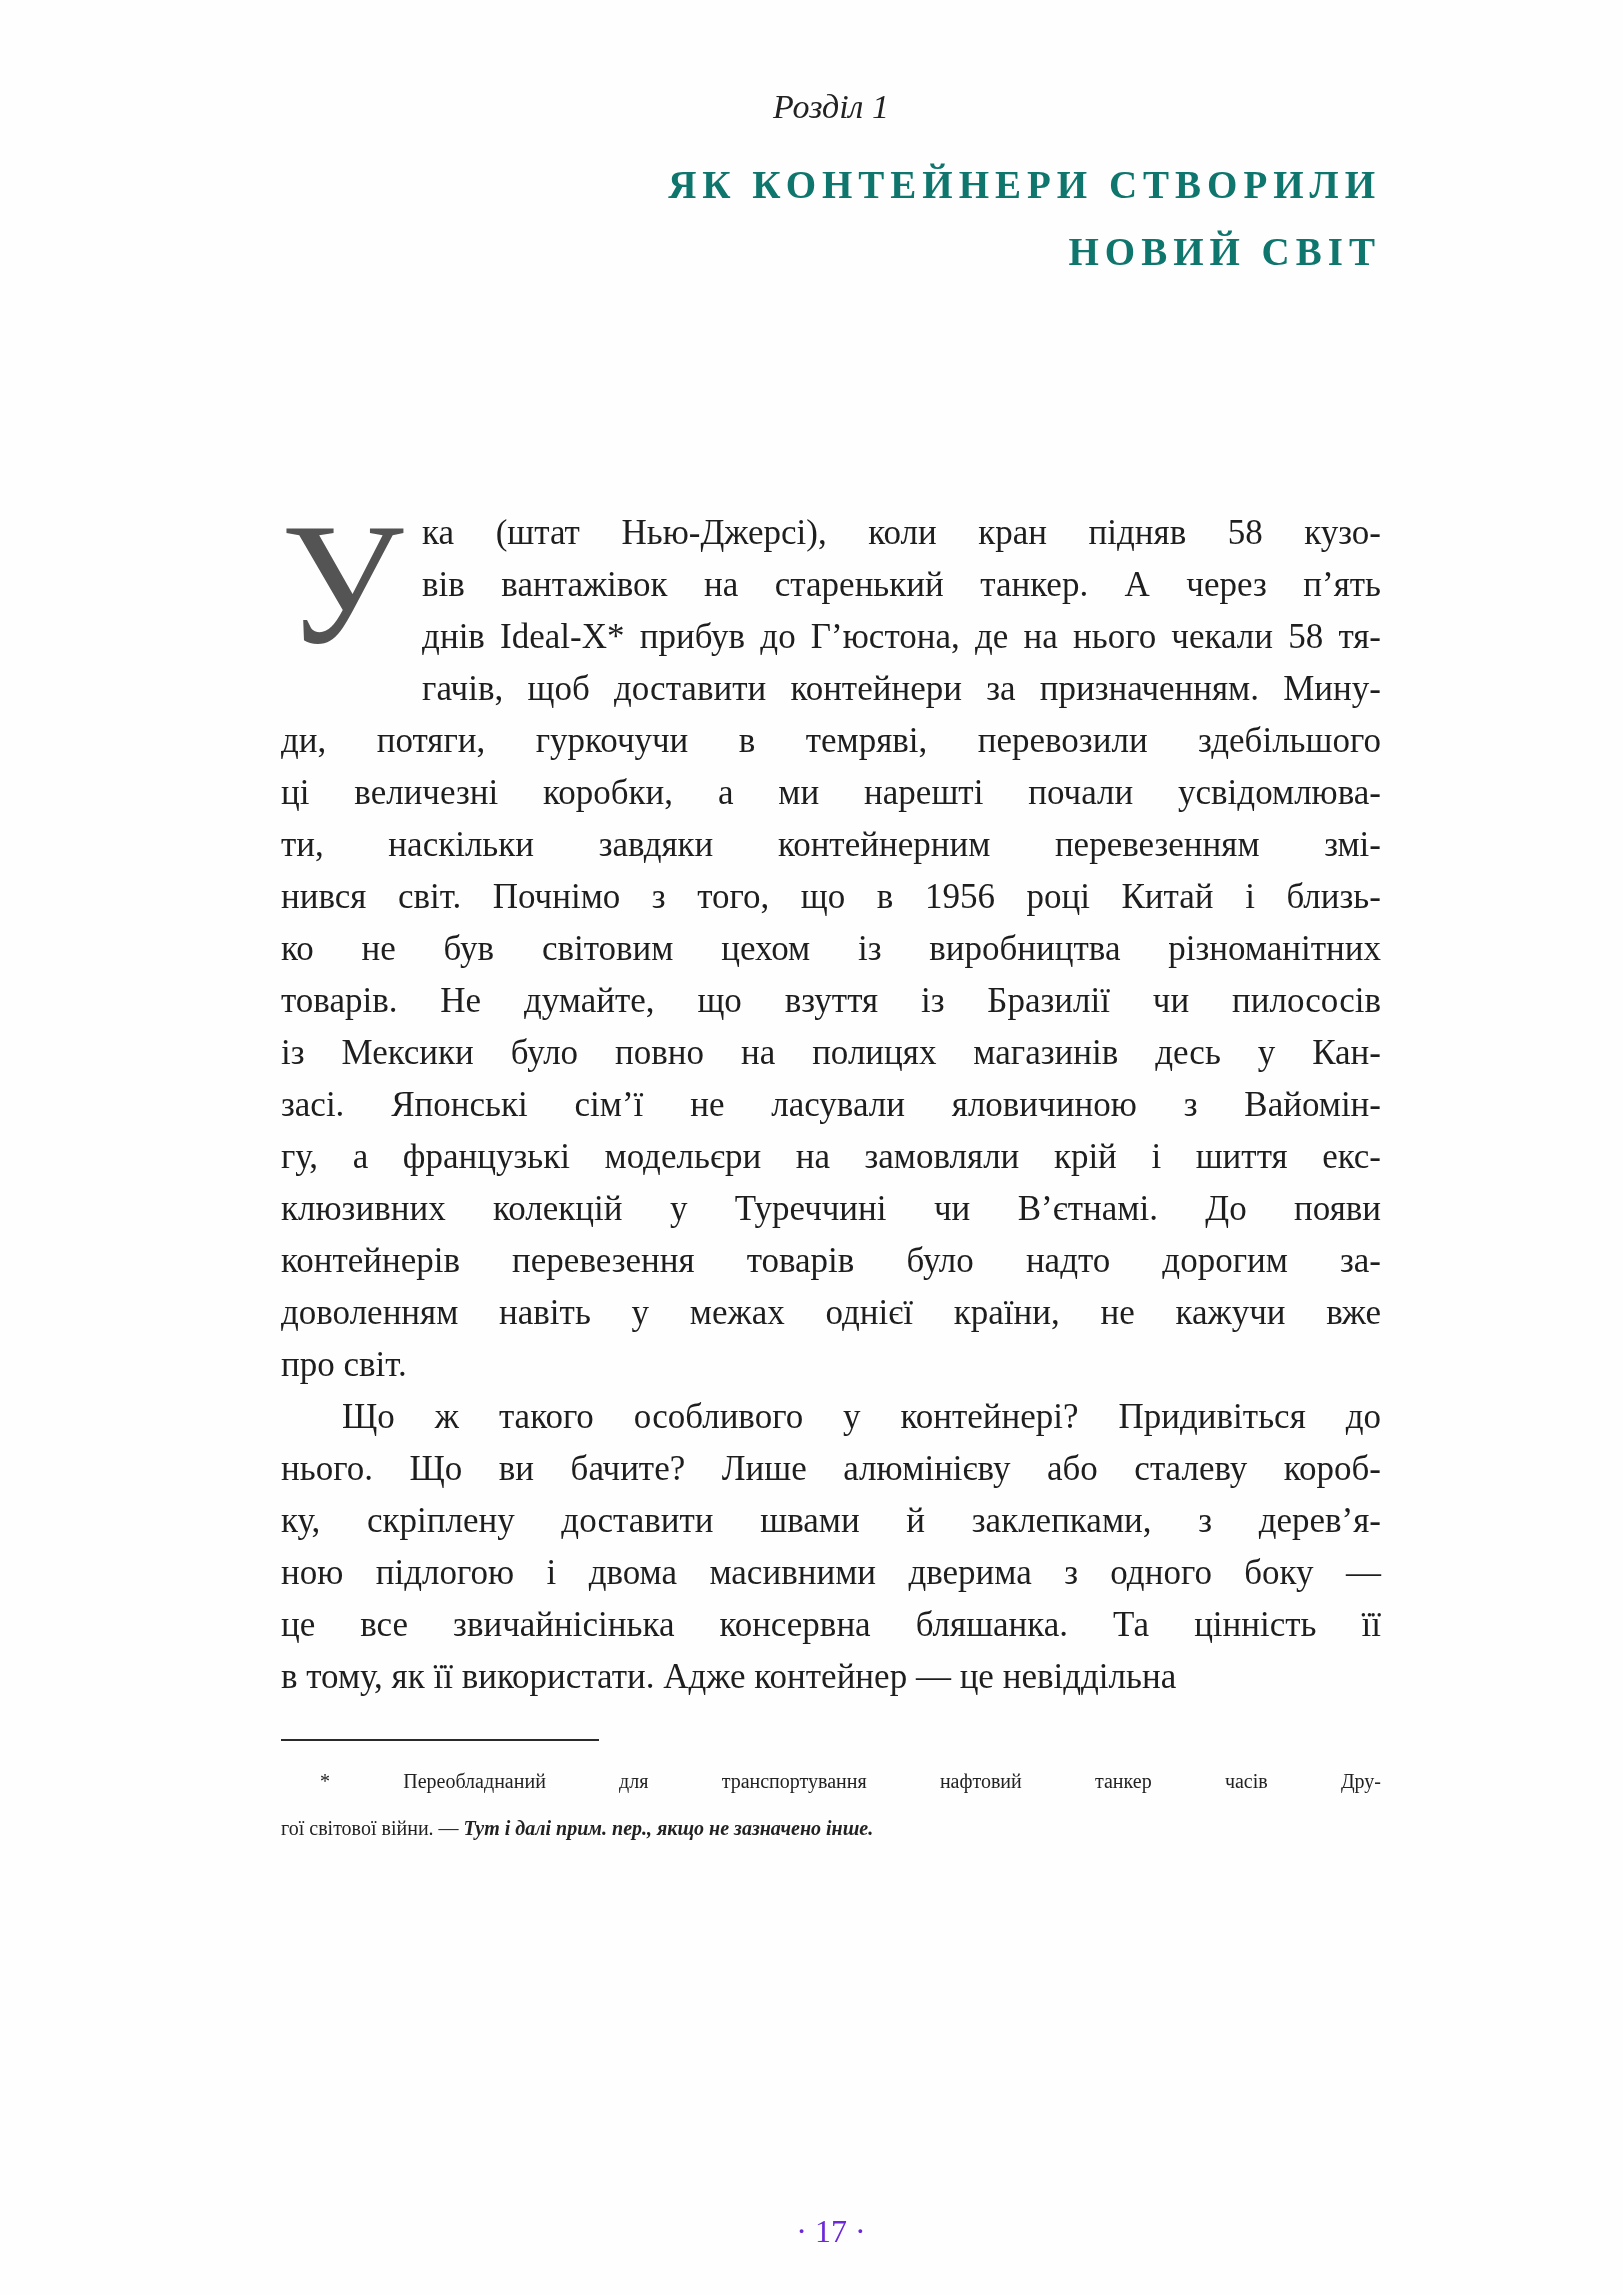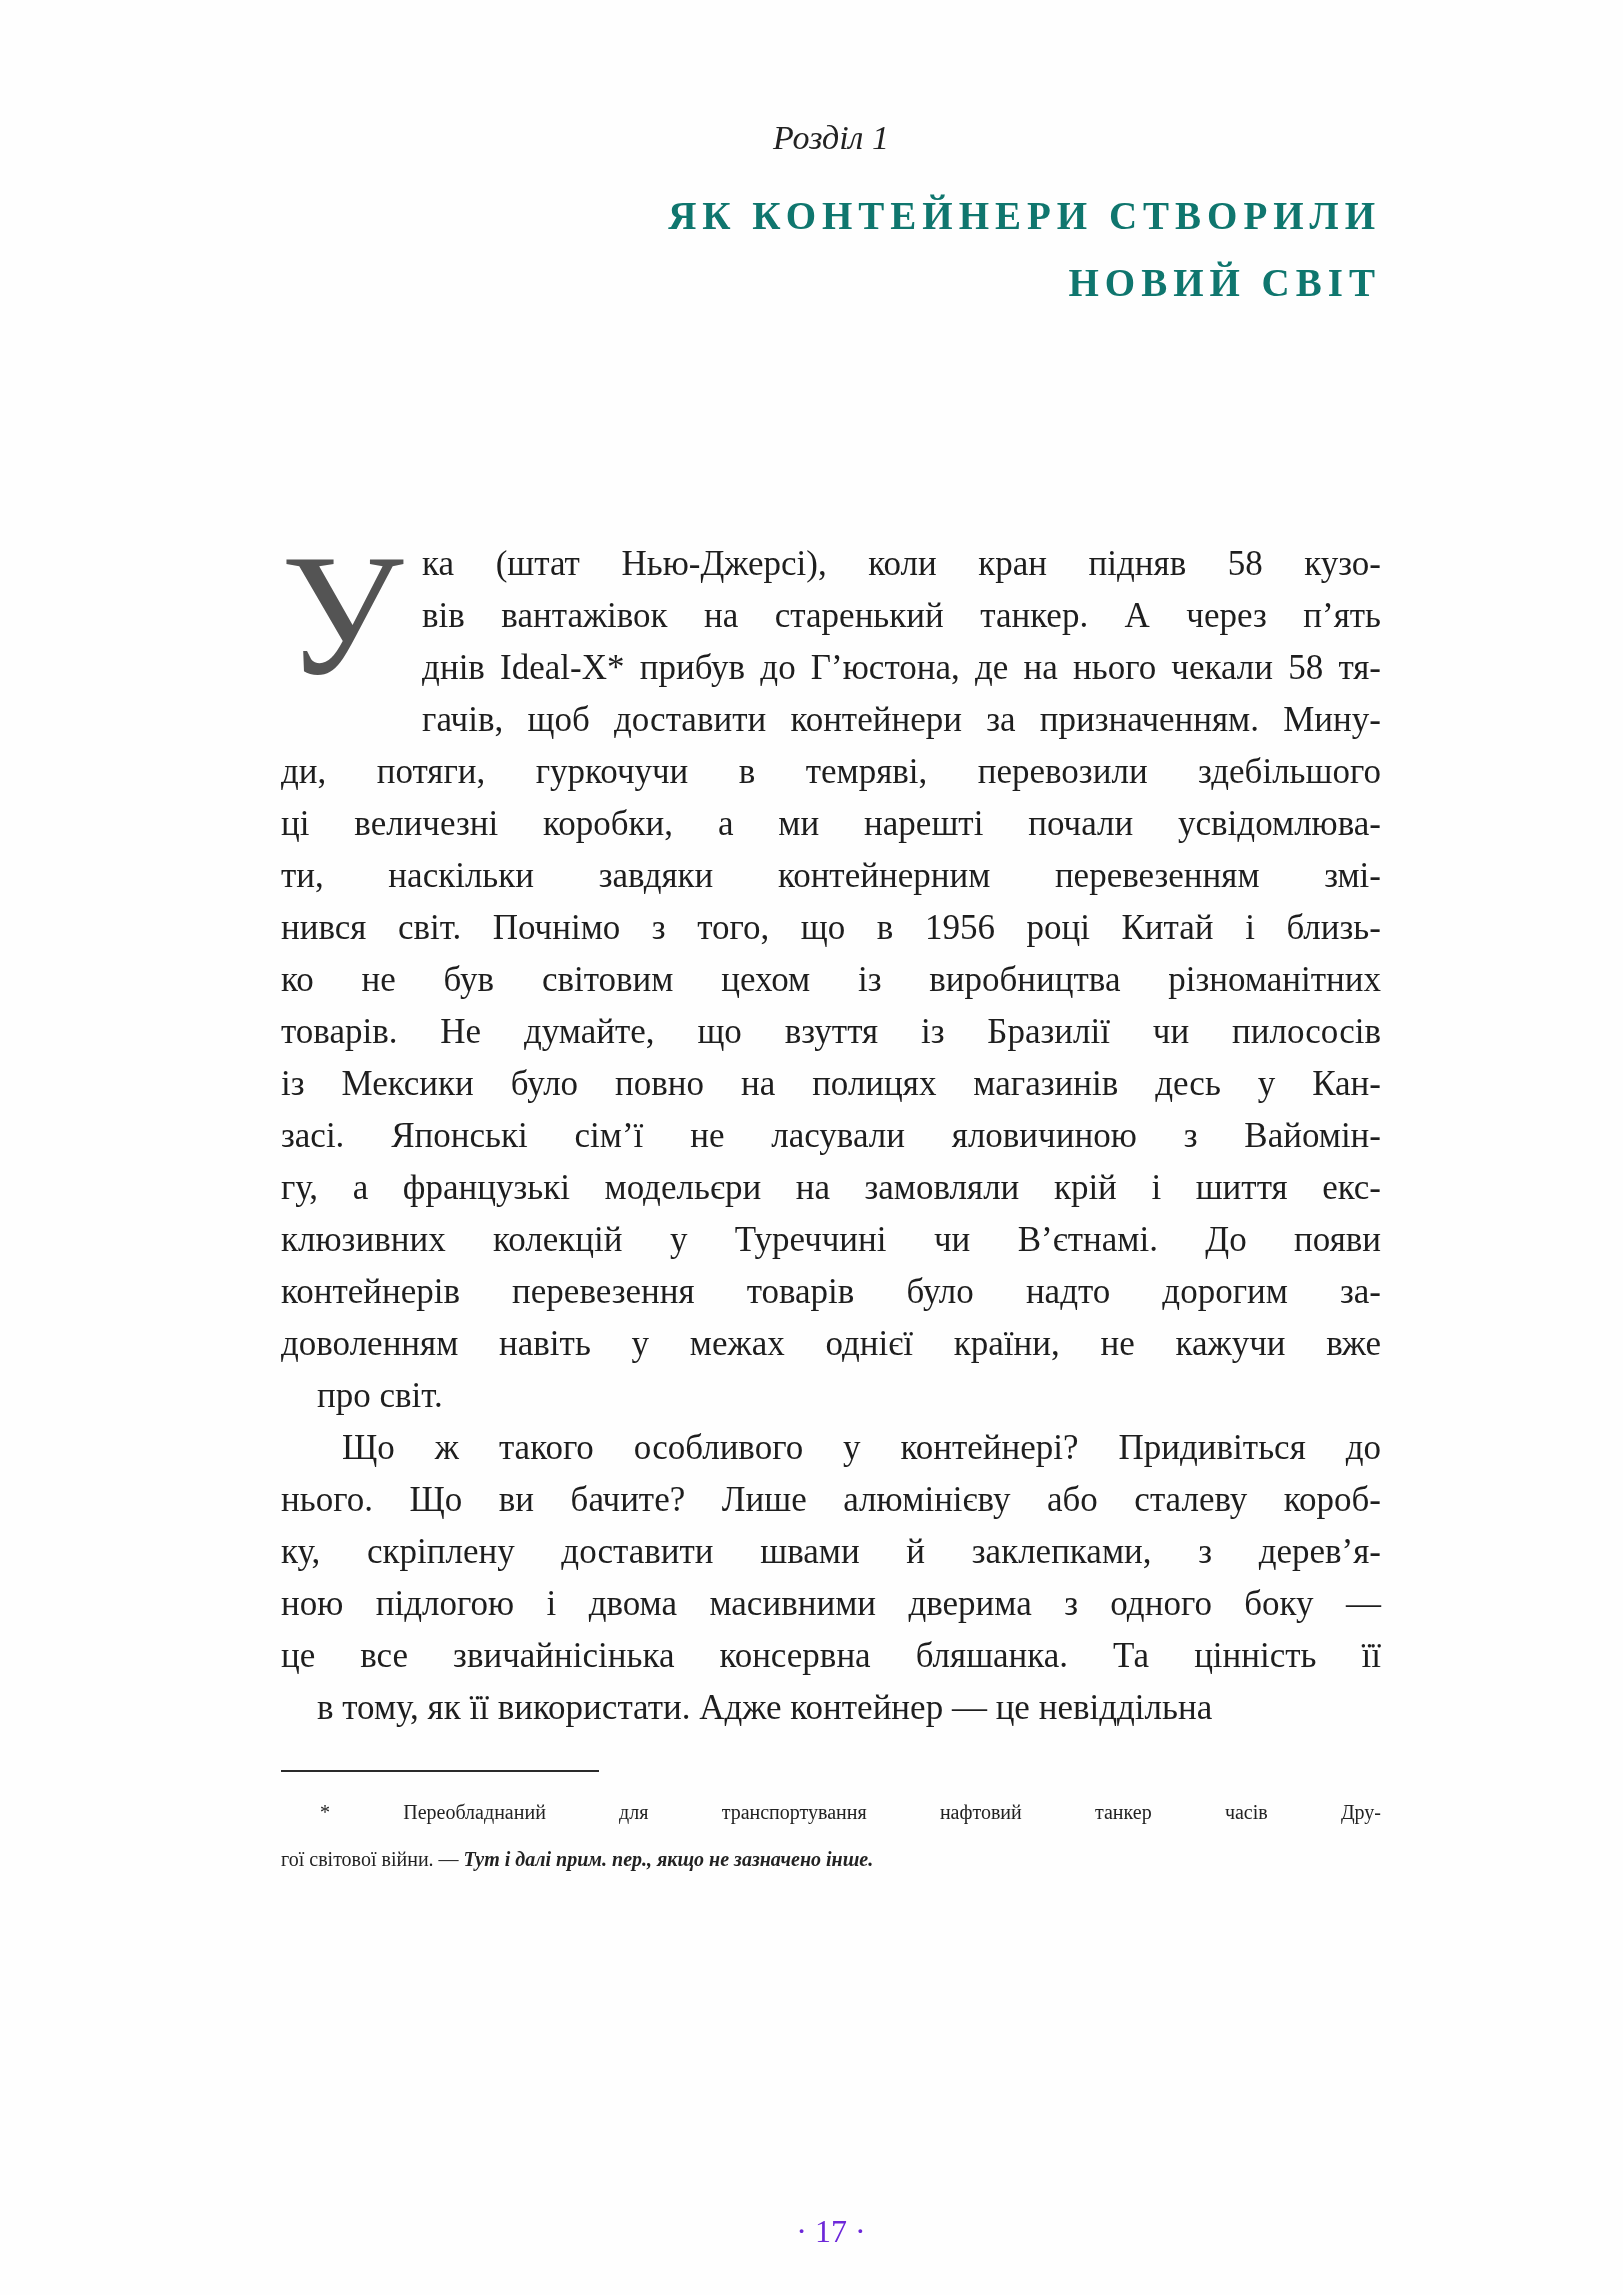--- a/index.html
+++ b/index.html
@@ -12,21 +12,21 @@
     overflow:hidden;
   }
   .page{
     position:relative;
     width:1624px;height:2295px;
     background:#fefefe;
   }
   .content{
     width:1100px;
     margin-left:281px;
-    padding-top:117px;
+    padding-top:86px;
   }
   .chapter-label{
     text-align:center;
     font-style:italic;
     font-size:34px;
     line-height:41px;
     margin-bottom:24px;
     color:#222;
   }
   .chapter-title{
@@ -54,21 +54,20 @@
     color:#545454;
     font-weight:normal;
   }
   .line{
     text-align:justify;
     text-align-last:justify;
     white-space:normal;
   }
   .line-last{
     text-align-last:left;
-    margin-left:36px;
   }
   .line-indent{
     padding-left:61px;
   }
   .lead-caps{
     font-weight:bold;
     font-size:30px;
     letter-spacing:4.2px;
   }
   .footnote{

